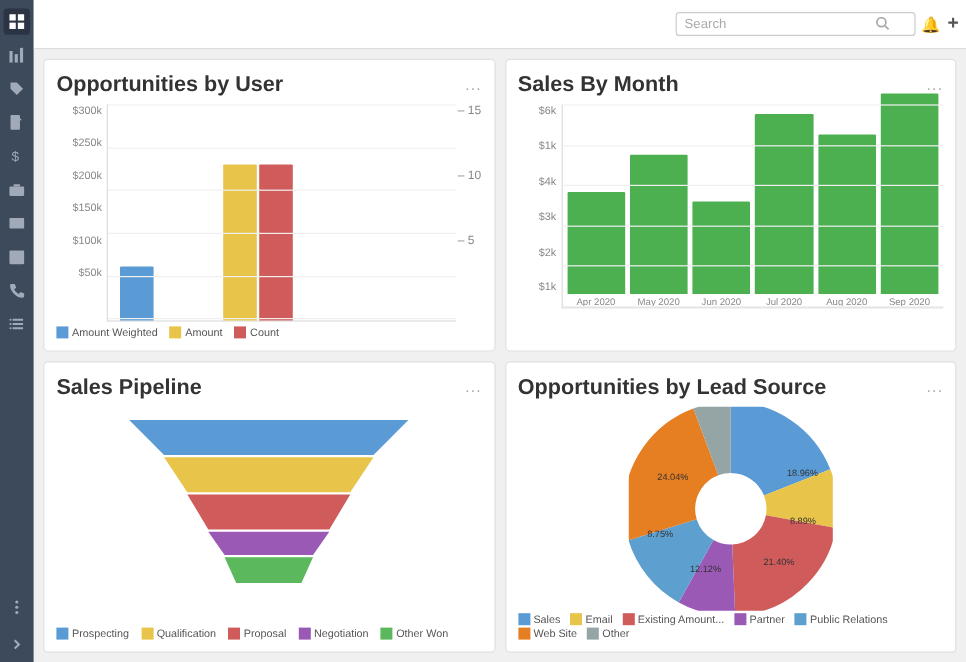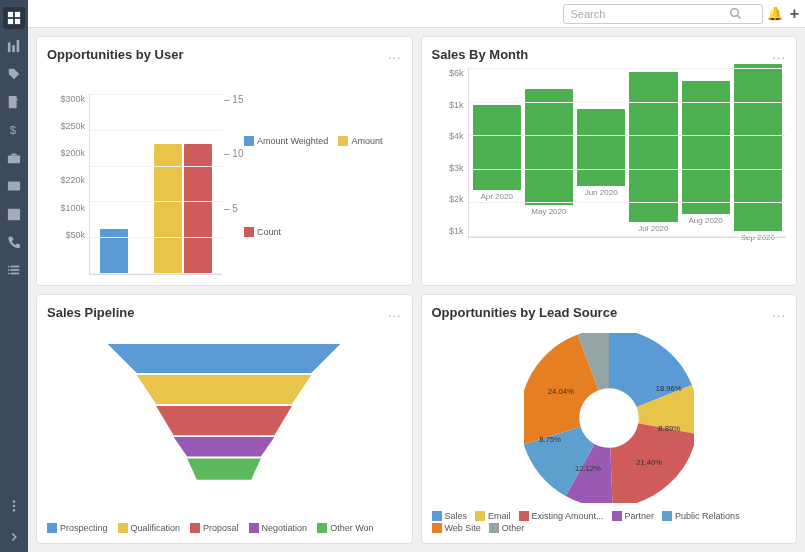--- a/index.html
+++ b/index.html
@@ -36,21 +36,21 @@
     
     .main {
       flex: 1;
       display: flex;
       flex-direction: column;
       overflow: hidden;
     }
 
     
     .topbar {
-      height: 28px;
+      height: 41px;
       background: #fff;
       border-bottom: 1px solid #ddd;
       display: flex;
       align-items: center;
       justify-content: flex-end;
       padding: 0 6px;
       flex-shrink: 0;
     }
     .search-box {
       display: flex;
@@ -103,38 +103,37 @@
       overflow: hidden;
       position: relative;
     }
     .card-header {
       display: flex;
       justify-content: space-between;
       align-items: center;
       margin-bottom: 6px;
     }
     .card-title {
-      font-size: 13px;
+      font-size: 18px;
       font-weight: bold;
       color: #333;
     }
     .card-menu {
       color: #aaa;
       font-size: 13px;
       cursor: pointer;
       letter-spacing: 1px;
     }
 
     
     .bar-chart-area {
       flex: 1;
       display: flex;
-      flex-direction: row;
-      position: relative;
-      margin-top: 26px;
+      flex-direction: column;
+      position: relative;
     }
     .bar-chart-inner {
       flex: 1;
       display: flex;
       position: relative;
     }
     .y-axis {
       display: flex;
       flex-direction: column;
       justify-content: space-between;
@@ -236,21 +235,21 @@
       color: #888;
       padding-bottom: 18px;
       text-align: right;
       padding-right: 4px;
     }
     .green-bars-area {
       flex: 1;
       border-left: 1px solid #ddd;
       border-bottom: 1px solid #ddd;
       display: flex;
-      align-items: center;
+      align-items: flex-end;
       padding: 0 4px;
       gap: 4px;
       position: relative;
     }
     .green-bar-col {
       flex: 1;
       display: flex;
       flex-direction: column;
       align-items: center;
     }
@@ -406,21 +405,21 @@
         <span class="card-title">Opportunities by User</span>
         <span class="card-menu">...</span>
       </div>
       <div class="bar-chart-area">
         <div class="bar-chart-inner">
 
           <div class="y-axis">
             <span>$300k</span>
             <span>$250k</span>
             <span>$200k</span>
-            <span>$220k</span>
+            <span>$150k</span>
             <span>$100k</span>
             <span>$50k</span>
             <span></span>
           </div>
 
           <div class="bar-group-area">
             <div class="bars-container" style="height:150px;">
               <div class="grid-lines">
                 <div class="grid-line"></div>
                 <div class="grid-line"></div>

